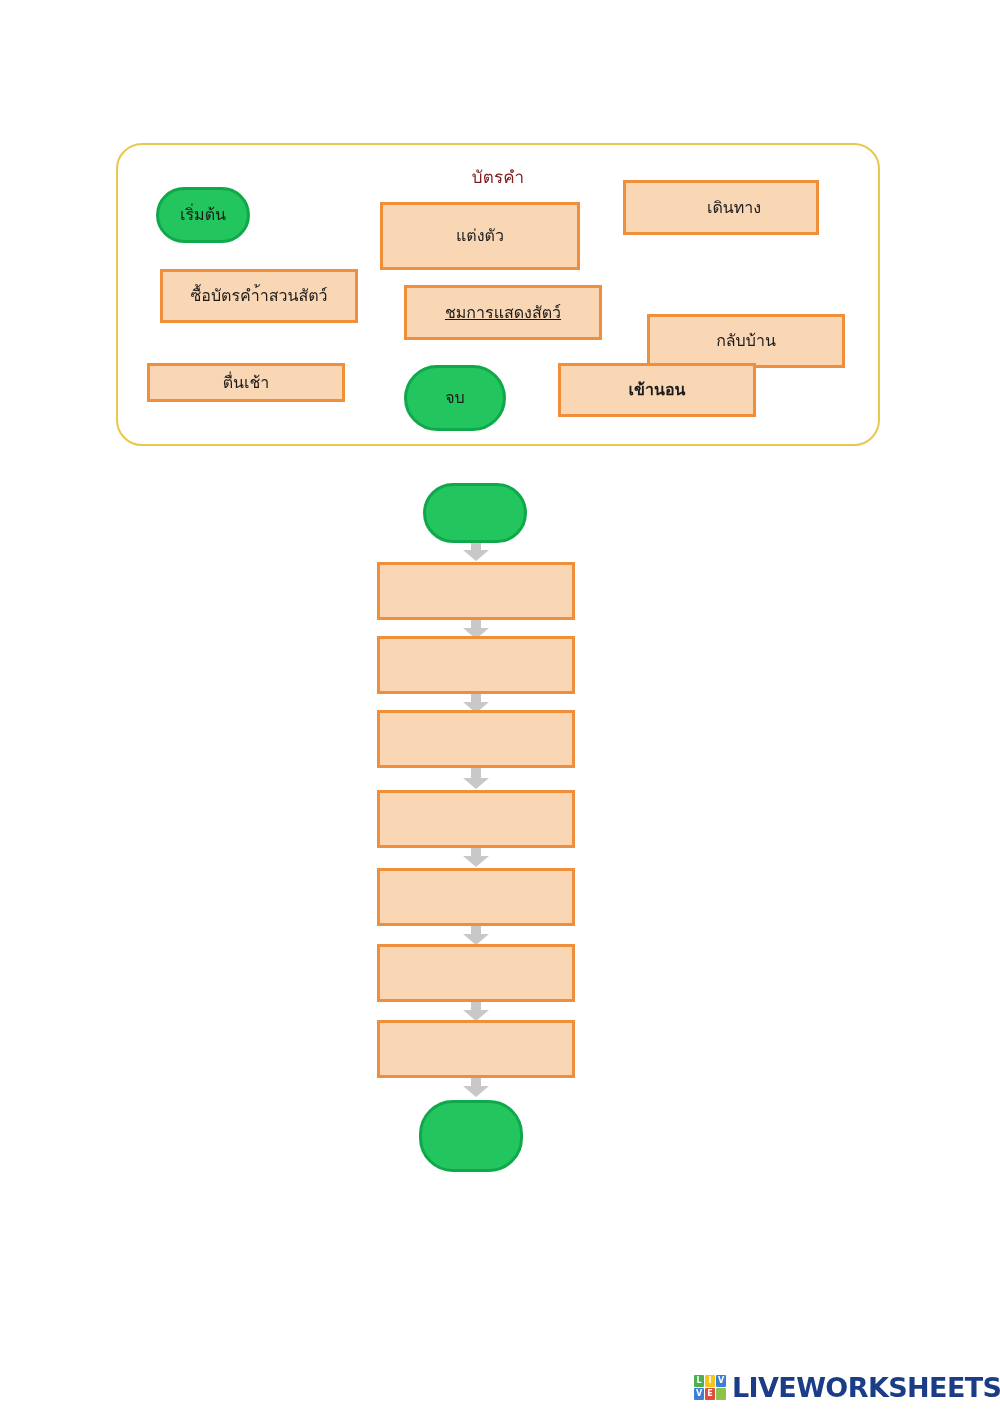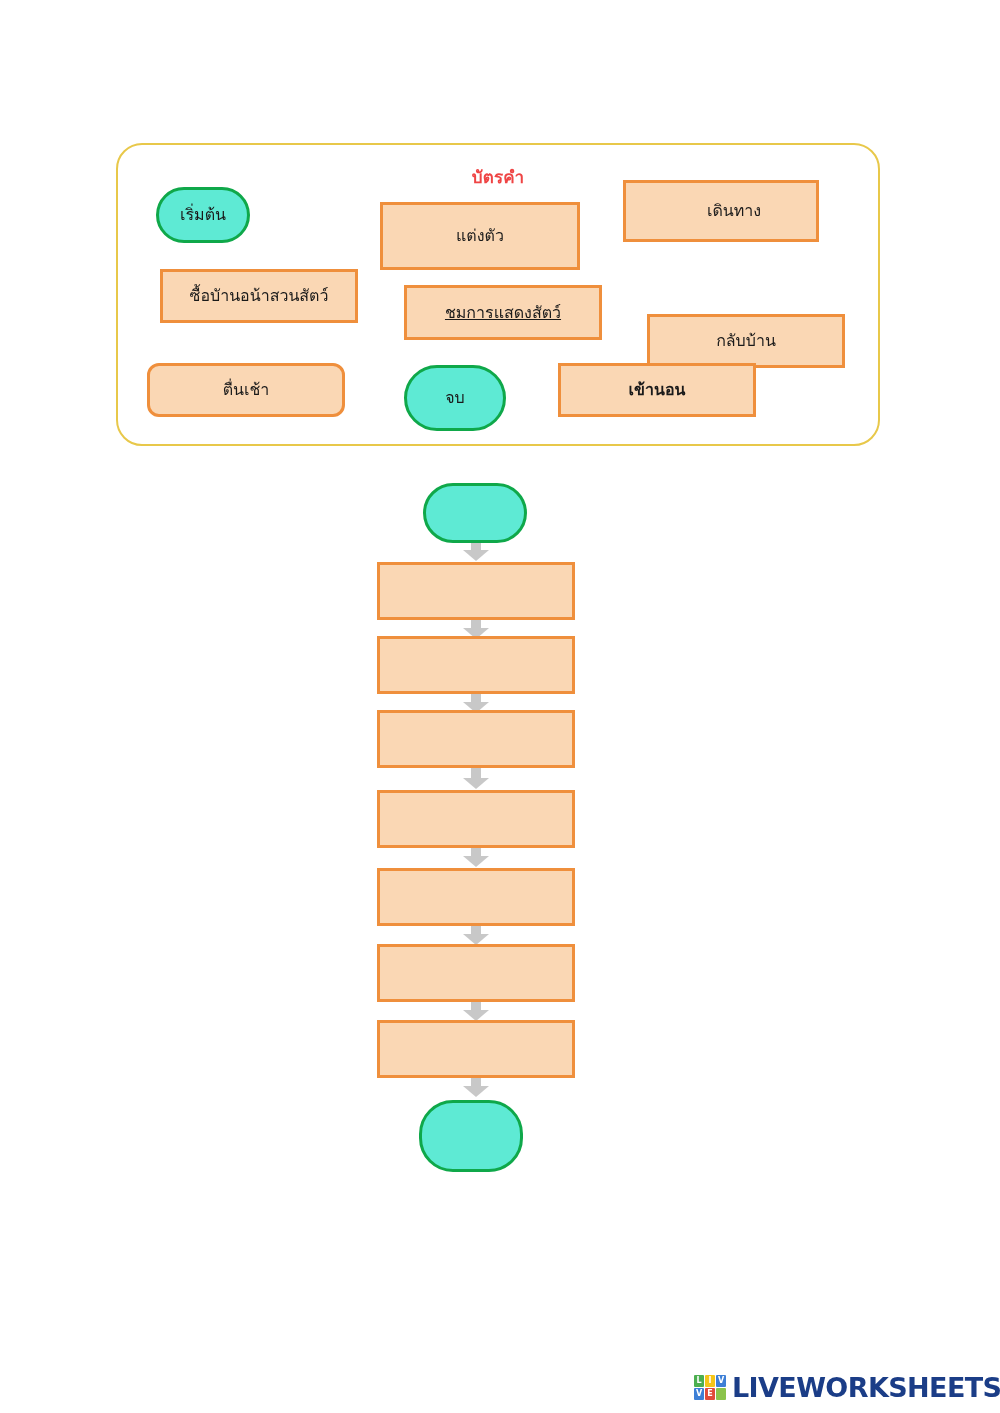--- a/index.html
+++ b/index.html
@@ -27,43 +27,43 @@
     background: #ffffff;
     box-sizing: border-box;
   }
   .bank-title {
     position: absolute;
     left: 0;
     top: 18px;
     width: 100%;
     text-align: center;
     font-size: 17px;
-    font-weight: bold;
-    color: #ef4444;
+    font-weight: normal;
+    color: #7f1d1d;
     letter-spacing: .2px;
   }
 
   
   .node {
     position: absolute;
     box-sizing: border-box;
     display: flex;
     align-items: center;
     justify-content: center;
     font-size: 16px;
     color: #1a1a1a;
     line-height: 1.2;
     text-align: center;
   }
   .node.proc {
     background: #fad7b4;
     border: 3px solid #ef8f3c;
   }
   .node.term {
-    background: #5eead4;
+    background: #22c55e;
     border: 3px solid #0fa84a;
     border-radius: 34px;
   }
 
   
   .flow {
     position: absolute;
     left: 0;
     top: 0;
     width: 1000px;
@@ -131,25 +131,25 @@
   }
 </style>
 </head>
 <body>
 
 <div class="word-bank">
   <div class="bank-title">บัตรคำ</div>
   <div id="word-bank-items">
       <div class="node term" style="left: 38px; top: 42px; width: 94px; height: 56px;">เริ่มต้น</div>
       <div class="node proc" style="left: 262px; top: 57px; width: 200px; height: 68px;">แต่งตัว</div>
-      <div class="node proc" style="left: 505px; top: 35px; width: 196px; height: 62px; padding-left: 26px;">เดินทาง</div>
-      <div class="node proc" style="left: 42px; top: 124px; width: 198px; height: 54px;">ซื้อบัานอน้าสวนสัตว์</div>
+      <div class="node proc" style="left: 505px; top: 35px; width: 196px; height: 55px; padding-left: 26px;">เดินทาง</div>
+      <div class="node proc" style="left: 42px; top: 124px; width: 198px; height: 54px;">ซื้อบัตรคำ้าสวนสัตว์</div>
       <div class="node proc" style="left: 286px; top: 140px; width: 198px; height: 55px; text-decoration: underline;">ชมการแสดงสัตว์</div>
       <div class="node proc" style="left: 529px; top: 126px; width: 198px; height: 54px; margin-top: 43px;">กลับบ้าน</div>
-      <div class="node proc" style="left: 29px; top: 218px; width: 198px; height: 54px; border-radius: 12px;">ตื่นเช้า</div>
+      <div class="node proc" style="left: 29px; top: 218px; width: 198px; height: 39px;">ตื่นเช้า</div>
       <div class="node term" style="left: 286px; top: 220px; width: 102px; height: 66px;">จบ</div>
       <div class="node proc" style="left: 440px; top: 218px; width: 198px; height: 54px; font-weight: bold;">เข้านอน</div>
     </div>
 </div>
 
 <div class="flow">
   <div id="flow-connectors">
       <div class="connector" style="top: 538px;">
         <div class="stem"></div>
         <div class="head"></div>

